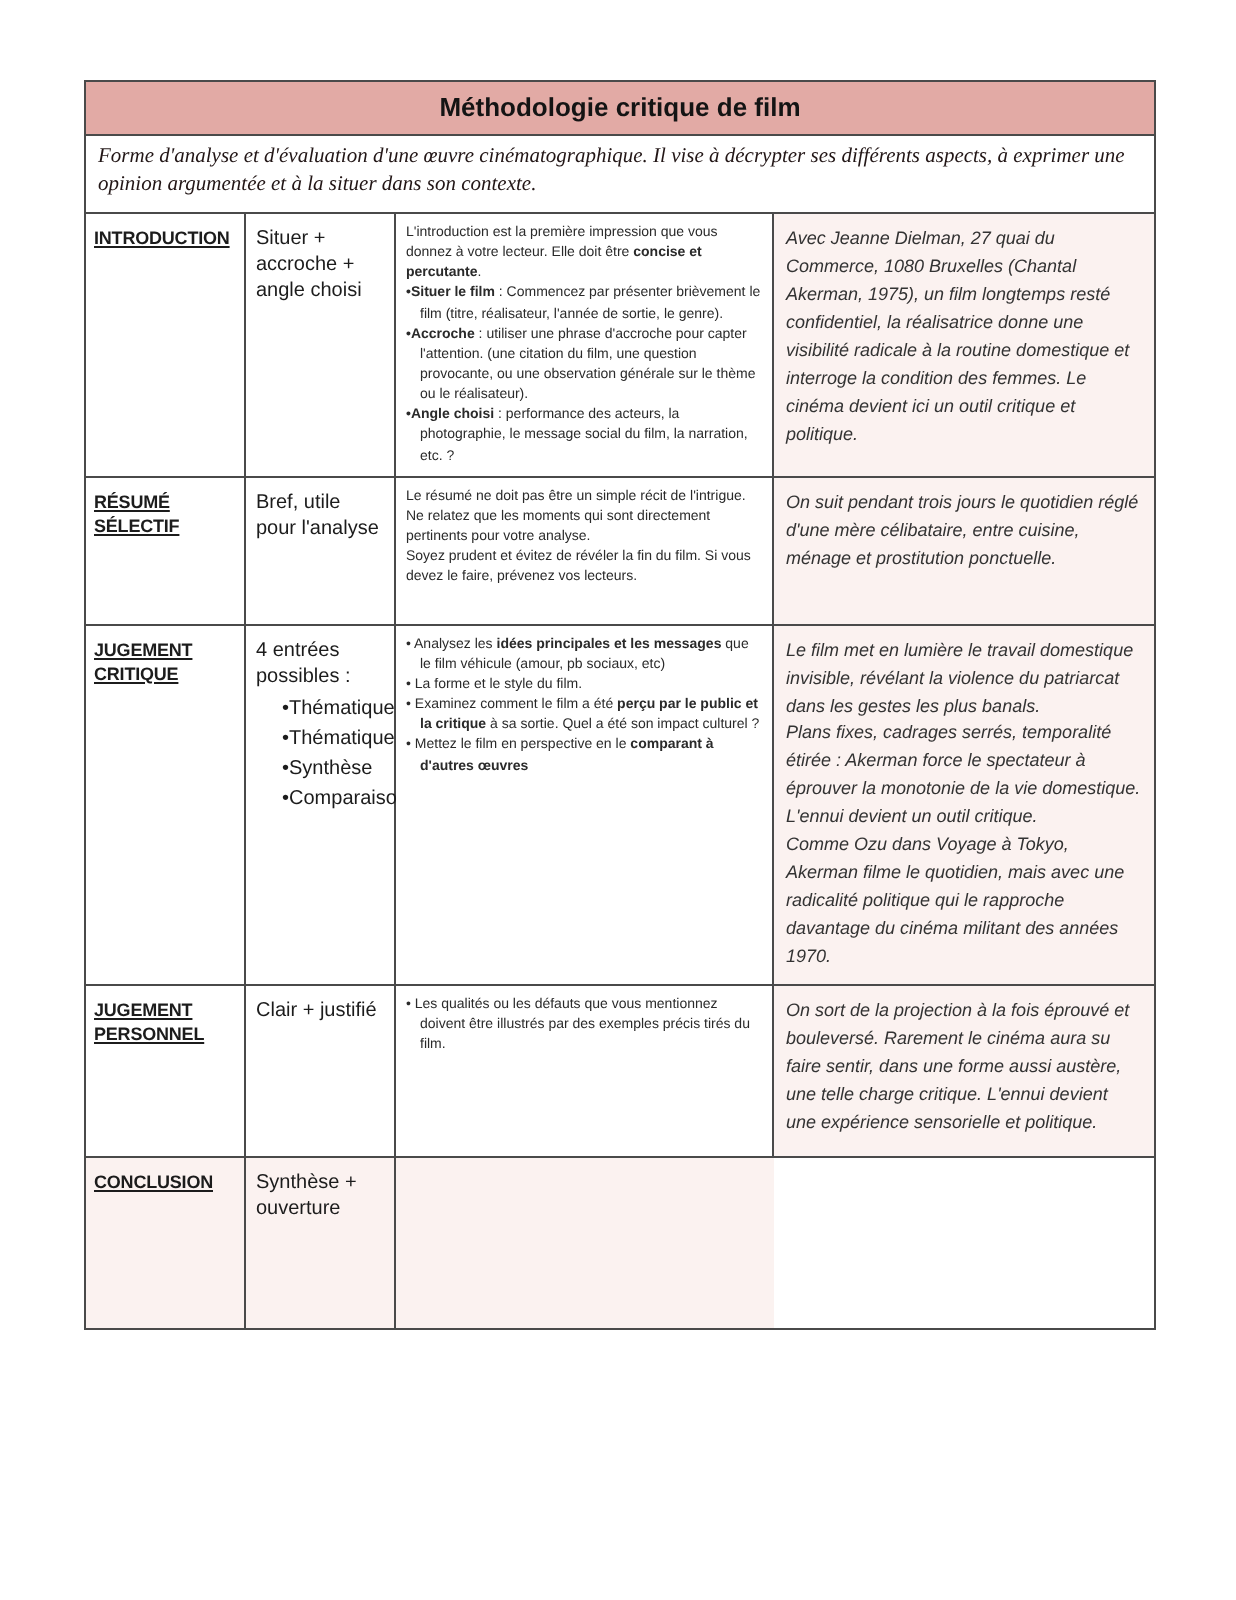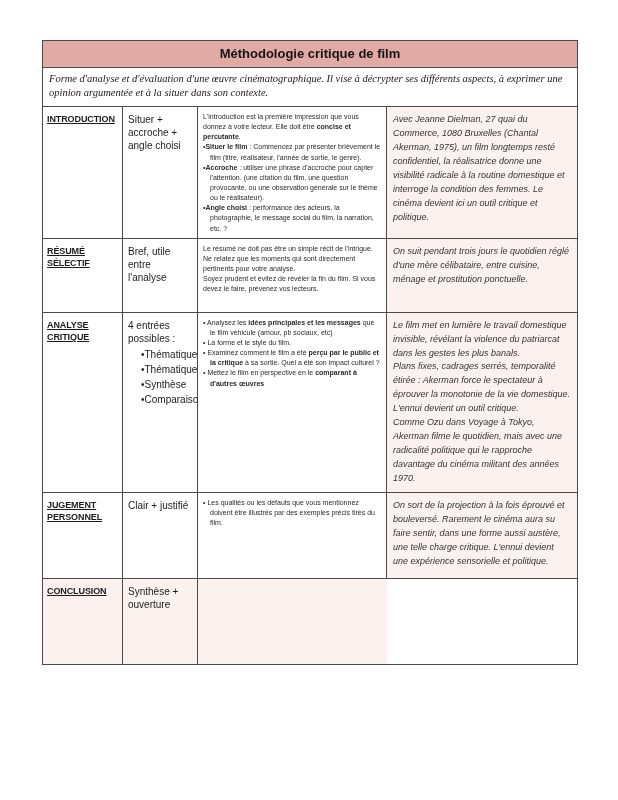--- a/index.html
+++ b/index.html
@@ -53,34 +53,34 @@
             <div class="tip-line hang"><span class="b">•Angle choisi</span><span> : performance des acteurs, la photographie, le message social du film, la narration, etc. ?</span></div>
           </div>
     <div class="cell example">
             <p>Avec Jeanne Dielman, 27 quai du Commerce, 1080 Bruxelles (Chantal Akerman, 1975), un film longtemps resté confidentiel, la réalisatrice donne une visibilité radicale à la routine domestique et interroge la condition des femmes. Le cinéma devient ici un outil critique et politique.</p>
           </div>
   </div>
 
   <div class="trow">
     <div class="cell label">RÉSUMÉ SÉLECTIF</div>
     <div class="cell approach">
-      <div>Bref, utile entre l'analyse</div>
+      <div>Bref, utile pour l'analyse</div>
       <ul></ul>
     </div>
     <div class="cell tips">
             <div class="tip-line"><span>Le résumé ne doit pas être un simple récit de l'intrigue. Ne relatez que les moments qui sont directement pertinents pour votre analyse.</span></div>
             <div class="tip-line"><span>Soyez prudent et évitez de révéler la fin du film. Si vous devez le faire, prévenez vos lecteurs.</span></div>
           </div>
     <div class="cell example">
             <p>On suit pendant trois jours le quotidien réglé d'une mère célibataire, entre cuisine, ménage et prostitution ponctuelle.</p>
           </div>
   </div>
 
   <div class="trow">
-    <div class="cell label">ANALYSE CRITIQUE</div>
+    <div class="cell label">JUGEMENT CRITIQUE</div>
     <div class="cell approach">
       <div>4 entrées possibles :</div>
       <ul>
               <li>Thématique</li>
               <li>Thématique</li>
               <li>Synthèse</li>
               <li>Comparaison</li>
             </ul>
     </div>
     <div class="cell tips">

